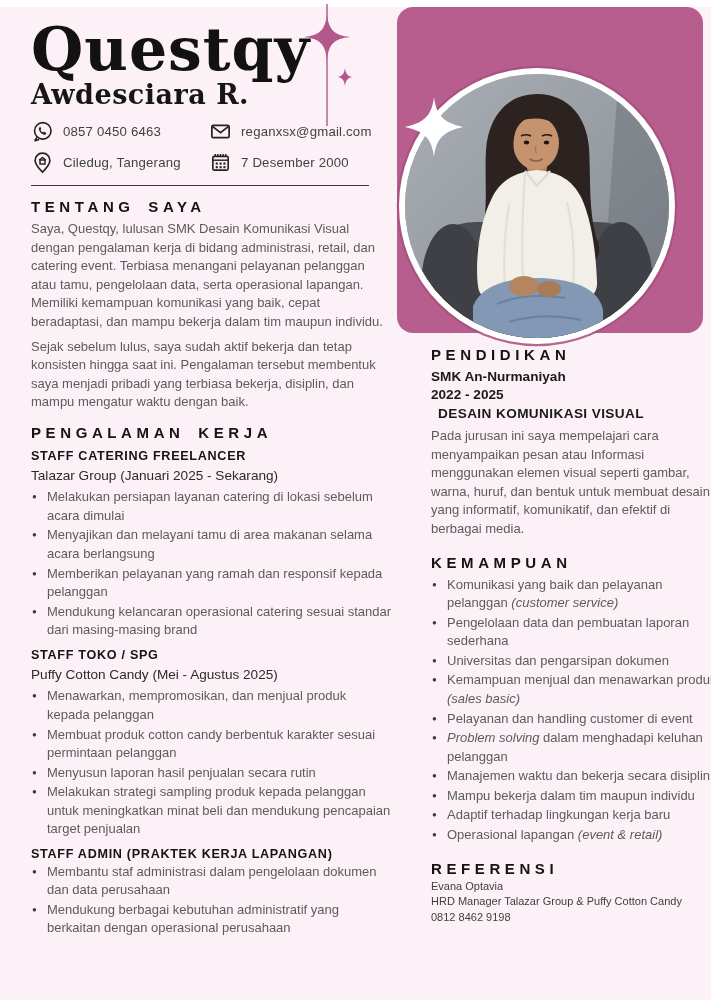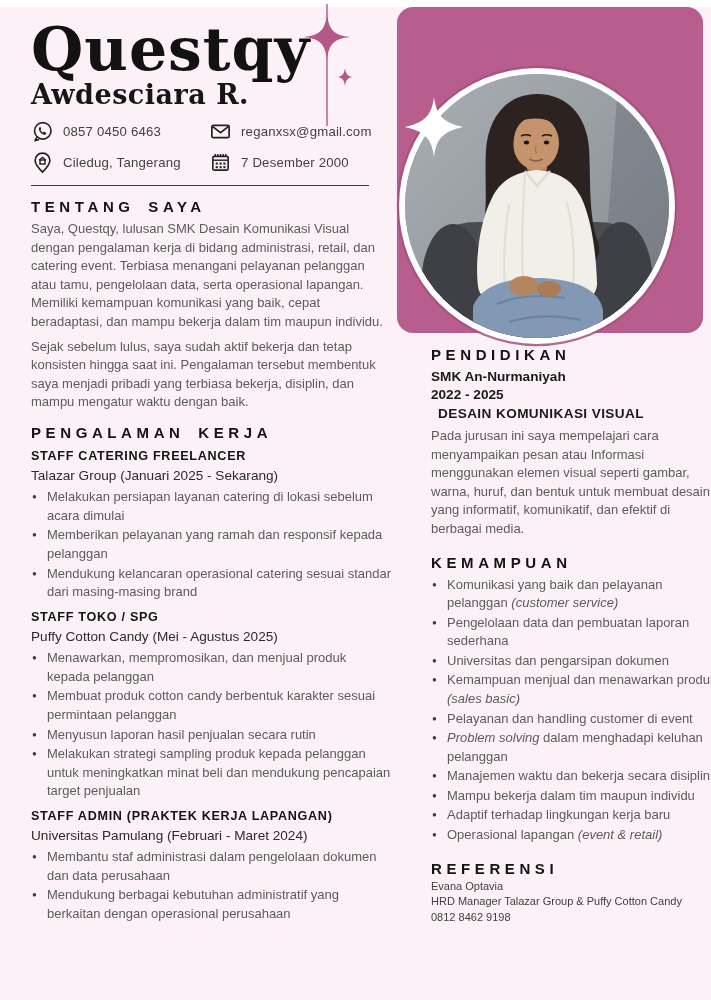--- a/index.html
+++ b/index.html
@@ -191,39 +191,39 @@
     <p class="body-text">Saya, Questqy, lulusan SMK Desain Komunikasi Visual dengan pengalaman kerja di bidang administrasi, retail, dan catering event. Terbiasa menangani pelayanan pelanggan atau tamu, pengelolaan data, serta operasional lapangan. Memiliki kemampuan komunikasi yang baik, cepat beradaptasi, dan mampu bekerja dalam tim maupun individu.</p>
     <p class="body-text">Sejak sebelum lulus, saya sudah aktif bekerja dan tetap konsisten hingga saat ini. Pengalaman tersebut membentuk saya menjadi pribadi yang terbiasa bekerja, disiplin, dan mampu mengatur waktu dengan baik.</p>
 
     <div class="section-head">PENGALAMAN KERJA</div>
 
     <div>
       <div class="role">STAFF CATERING FREELANCER</div>
       <div class="company">Talazar Group (Januari 2025 - Sekarang)</div>
       <ul class="dots">
         <li>Melakukan persiapan layanan catering di lokasi sebelum acara dimulai</li>
+        <li>Menyajikan dan melayani tamu di area makanan selama acara berlangsung</li>
         <li>Memberikan pelayanan yang ramah dan responsif kepada pelanggan</li>
         <li>Mendukung kelancaran operasional catering sesuai standar dari masing-masing brand</li>
       </ul>
     </div>
 
     <div>
       <div class="role">STAFF TOKO / SPG</div>
       <div class="company">Puffy Cotton Candy (Mei - Agustus 2025)</div>
       <ul class="dots">
         <li>Menawarkan, mempromosikan, dan menjual produk kepada pelanggan</li>
         <li>Membuat produk cotton candy berbentuk karakter sesuai permintaan pelanggan</li>
         <li>Menyusun laporan hasil penjualan secara rutin</li>
         <li>Melakukan strategi sampling produk kepada pelanggan untuk meningkatkan minat beli dan mendukung pencapaian target penjualan</li>
       </ul>
     </div>
 
     <div>
       <div class="role">STAFF ADMIN (PRAKTEK KERJA LAPANGAN)</div>
-      <div class="company">Universitas Pamulang (Februari - Maret 2024)</div>
       <ul class="dots">
         <li>Membantu staf administrasi dalam pengelolaan dokumen dan data perusahaan</li>
         <li>Mendukung berbagai kebutuhan administratif yang berkaitan dengan operasional perusahaan</li>
       </ul>
     </div>
   </div>
 
   <div class="right-col">
     <div class="section-head">PENDIDIKAN</div>
     <div class="edu-line">SMK An-Nurmaniyah</div>

